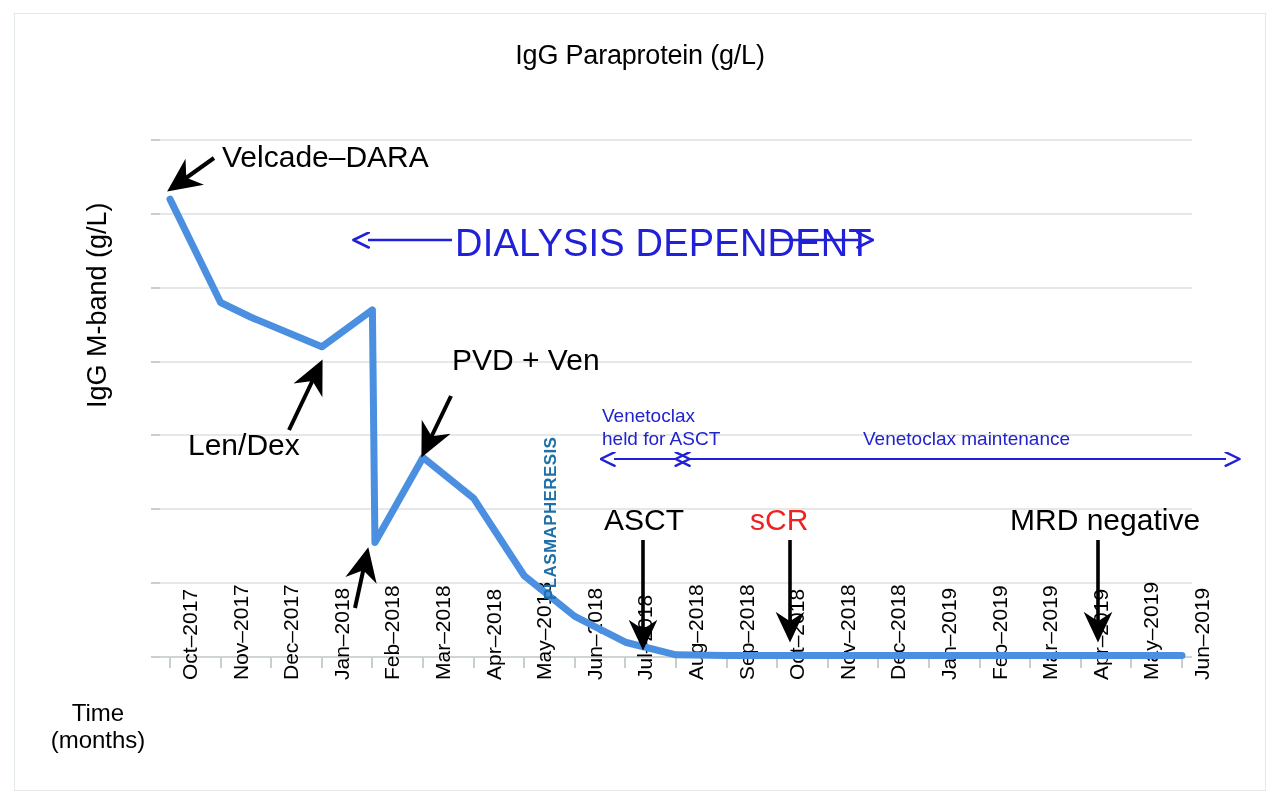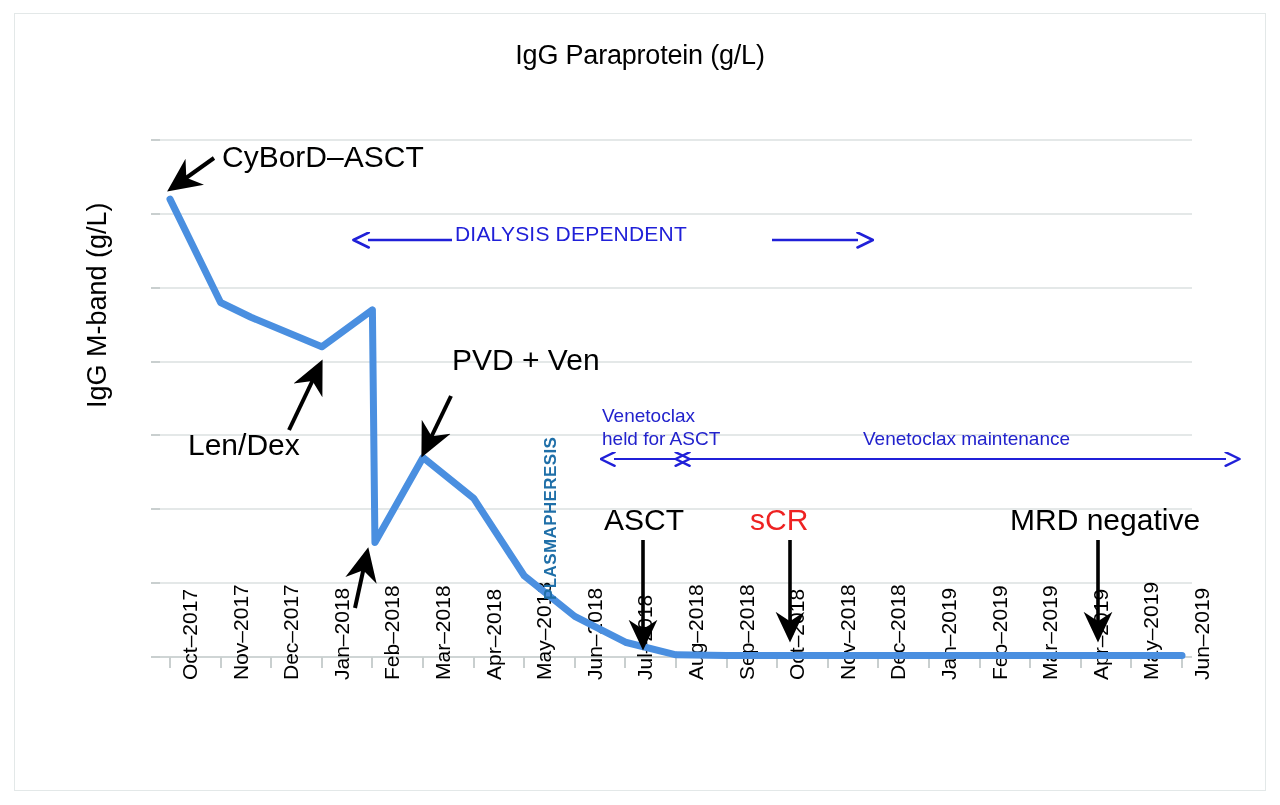--- a/index.html
+++ b/index.html
@@ -121,21 +121,21 @@
   
   .anno {
     position: absolute;
     font-family: "Liberation Sans", sans-serif;
     white-space: nowrap;
     color: #000000;
   }
   .anno-black-lg { font-size: 30px; }
   .anno-blue-big {
     color: #2020d8;
-    font-size: 21px;
+    font-size: 38px;
     letter-spacing: 0.2px;
   }
   .anno-blue-sm {
     color: #2222cc;
     font-size: 19px;
     line-height: 1.2;
   }
   .anno-red { color: #ee2222; font-size: 30px; }
   #plasmapheresis-label {
     position: absolute;
@@ -229,20 +229,24 @@
         <div class="xtick-label" style="left: 1030px;">Jun–2019</div>
       </div>
 
     <svg id="data-svg" width="1032" height="517" style="position:absolute;left:0;top:0;overflow:visible;">
       <polyline id="data-polyline" fill="none" stroke="#4a8fe0" stroke-width="7" stroke-linejoin="round" stroke-linecap="round" points="10.00,59.09 60.60,162.49 90.96,177.26 161.80,206.80 212.40,169.87 214.93,402.52 263.00,317.59 313.60,358.21 364.20,435.76 414.80,476.38 465.40,502.23 516.00,514.78 566.60,515.52 617.20,515.52 667.80,515.52 718.40,515.52 769.00,515.52 819.60,515.52 870.20,515.52 920.80,515.52 971.40,515.52 1022.00,515.52"></polyline>
     </svg>
 
     <div id="plasmapheresis-label" style="left:381px; top:460px;">PLASMAPHERESIS</div>
   </div>
 
+  <div id="time-label">
+    <span>Time</span><br>
+    <span>(months)</span>
+  </div>
 
   <svg class="overlay">
     <defs>
       <marker id="ahead-black" markerWidth="10" markerHeight="10" refX="7" refY="4.2" orient="auto" markerUnits="strokeWidth">
         <path d="M0,0.2 L8.5,4.2 L0,8.2 L2.6,4.2 Z" fill="#000000"></path>
       </marker>
       <marker id="ahead-blue-s" markerWidth="8" markerHeight="8" refX="6.5" refY="3.2" orient="auto" markerUnits="strokeWidth">
         <path d="M6.8,0.1 L0.4,3.2 L6.8,6.3" fill="none" stroke="#2020d8" stroke-width="1.1" stroke-linecap="round" stroke-linejoin="round"></path>
       </marker>
       <marker id="ahead-blue-e" markerWidth="8" markerHeight="8" refX="1.4" refY="3.2" orient="auto" markerUnits="strokeWidth">
@@ -285,21 +289,21 @@
 
     <g>
       <line x1="790" y1="540" x2="790" y2="637" stroke="#000000" stroke-width="3.6" marker-end="url(#ahead-black)"></line>
     </g>
 
     <g>
       <line x1="1098" y1="540" x2="1098" y2="637" stroke="#000000" stroke-width="3.6" marker-end="url(#ahead-black)"></line>
     </g>
   </svg>
 
-  <div class="anno anno-black-lg" style="left:222px; top:140px;">CyBorD–ASCT</div>
+  <div class="anno anno-black-lg" style="left:222px; top:140px;">Velcade–DARA</div>
 
   <div class="anno anno-black-lg" style="left:188px; top:428px;">Len/Dex</div>
 
 
   <div class="anno anno-black-lg" style="left:436px; top:343px;margin-left:16px;">PVD + Ven</div>
 
   <div class="anno anno-blue-big" style="left:455px; top:222px;">DIALYSIS DEPENDENT</div>
 
   <div class="anno anno-blue-sm" style="left:863px; top:428px;">Venetoclax maintenance</div>
 

